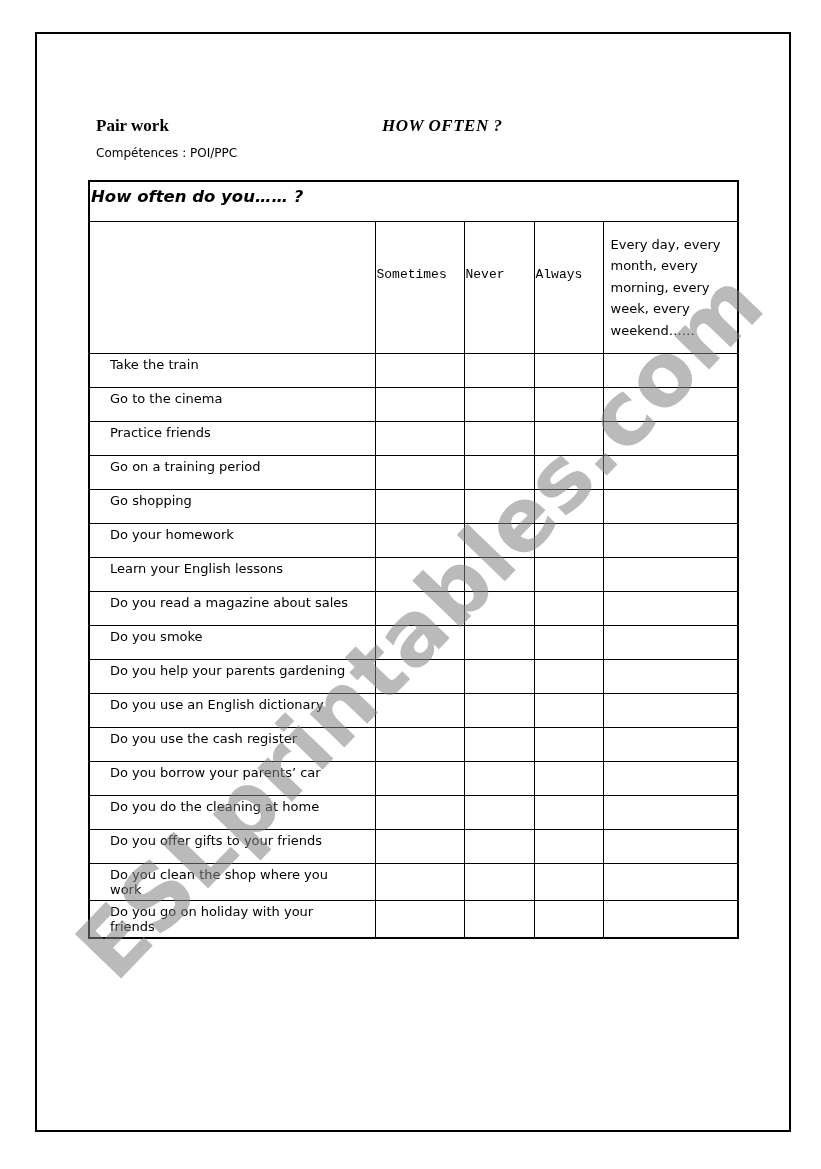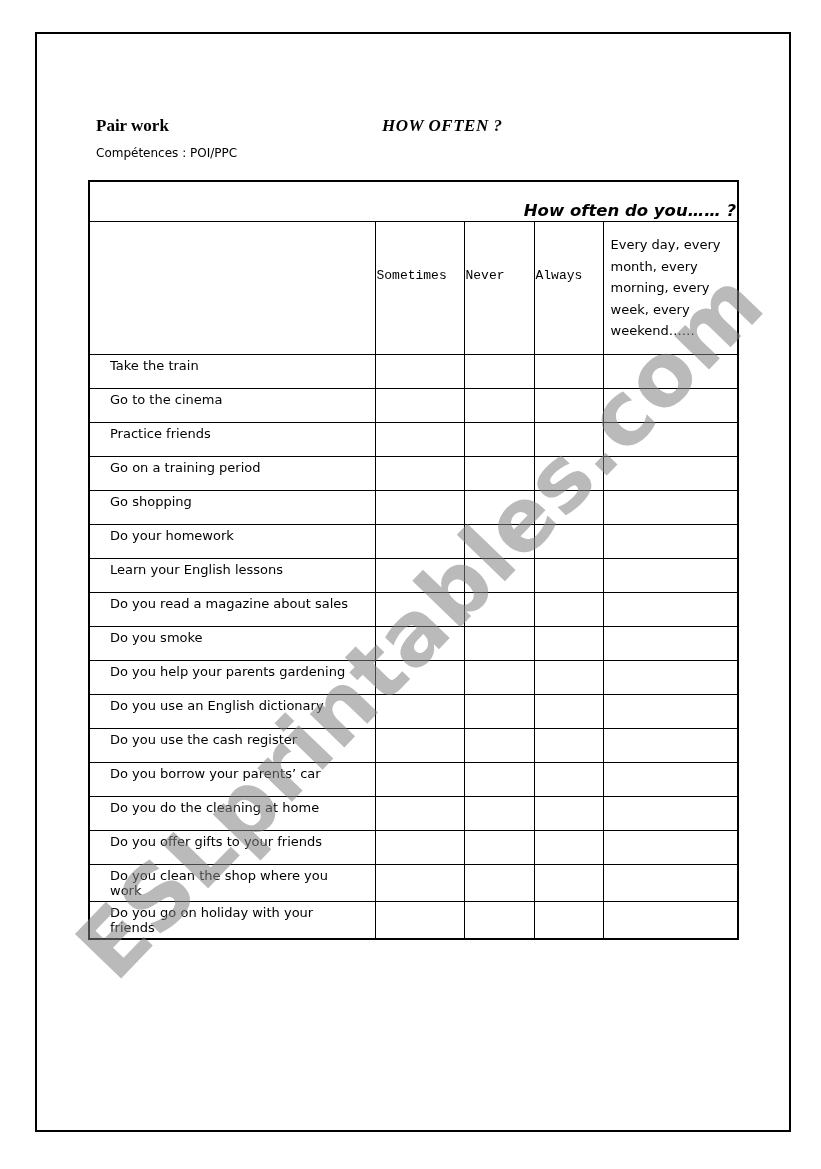--- a/index.html
+++ b/index.html
@@ -49,23 +49,23 @@
     border: 2px solid #000;
   }
   table.worksheet th, table.worksheet td {
     border: 1px solid #000;
     font-size: 13px;
     font-weight: normal;
     box-sizing: border-box;
   }
   .title-cell {
     height: 40px;
-    text-align: right;
+    text-align: left;
     vertical-align: top;
-    padding-top: 19px;
+    padding-top: 5px;
     font-size: 16.5px !important;
     font-weight: bold !important;
     font-style: italic;
     margin-left: 32px;
   }
   .corner-cell { height: 120px; }
   .freq-word-cell {
     text-align: left;
     vertical-align: middle;
     padding-bottom: 26px;

